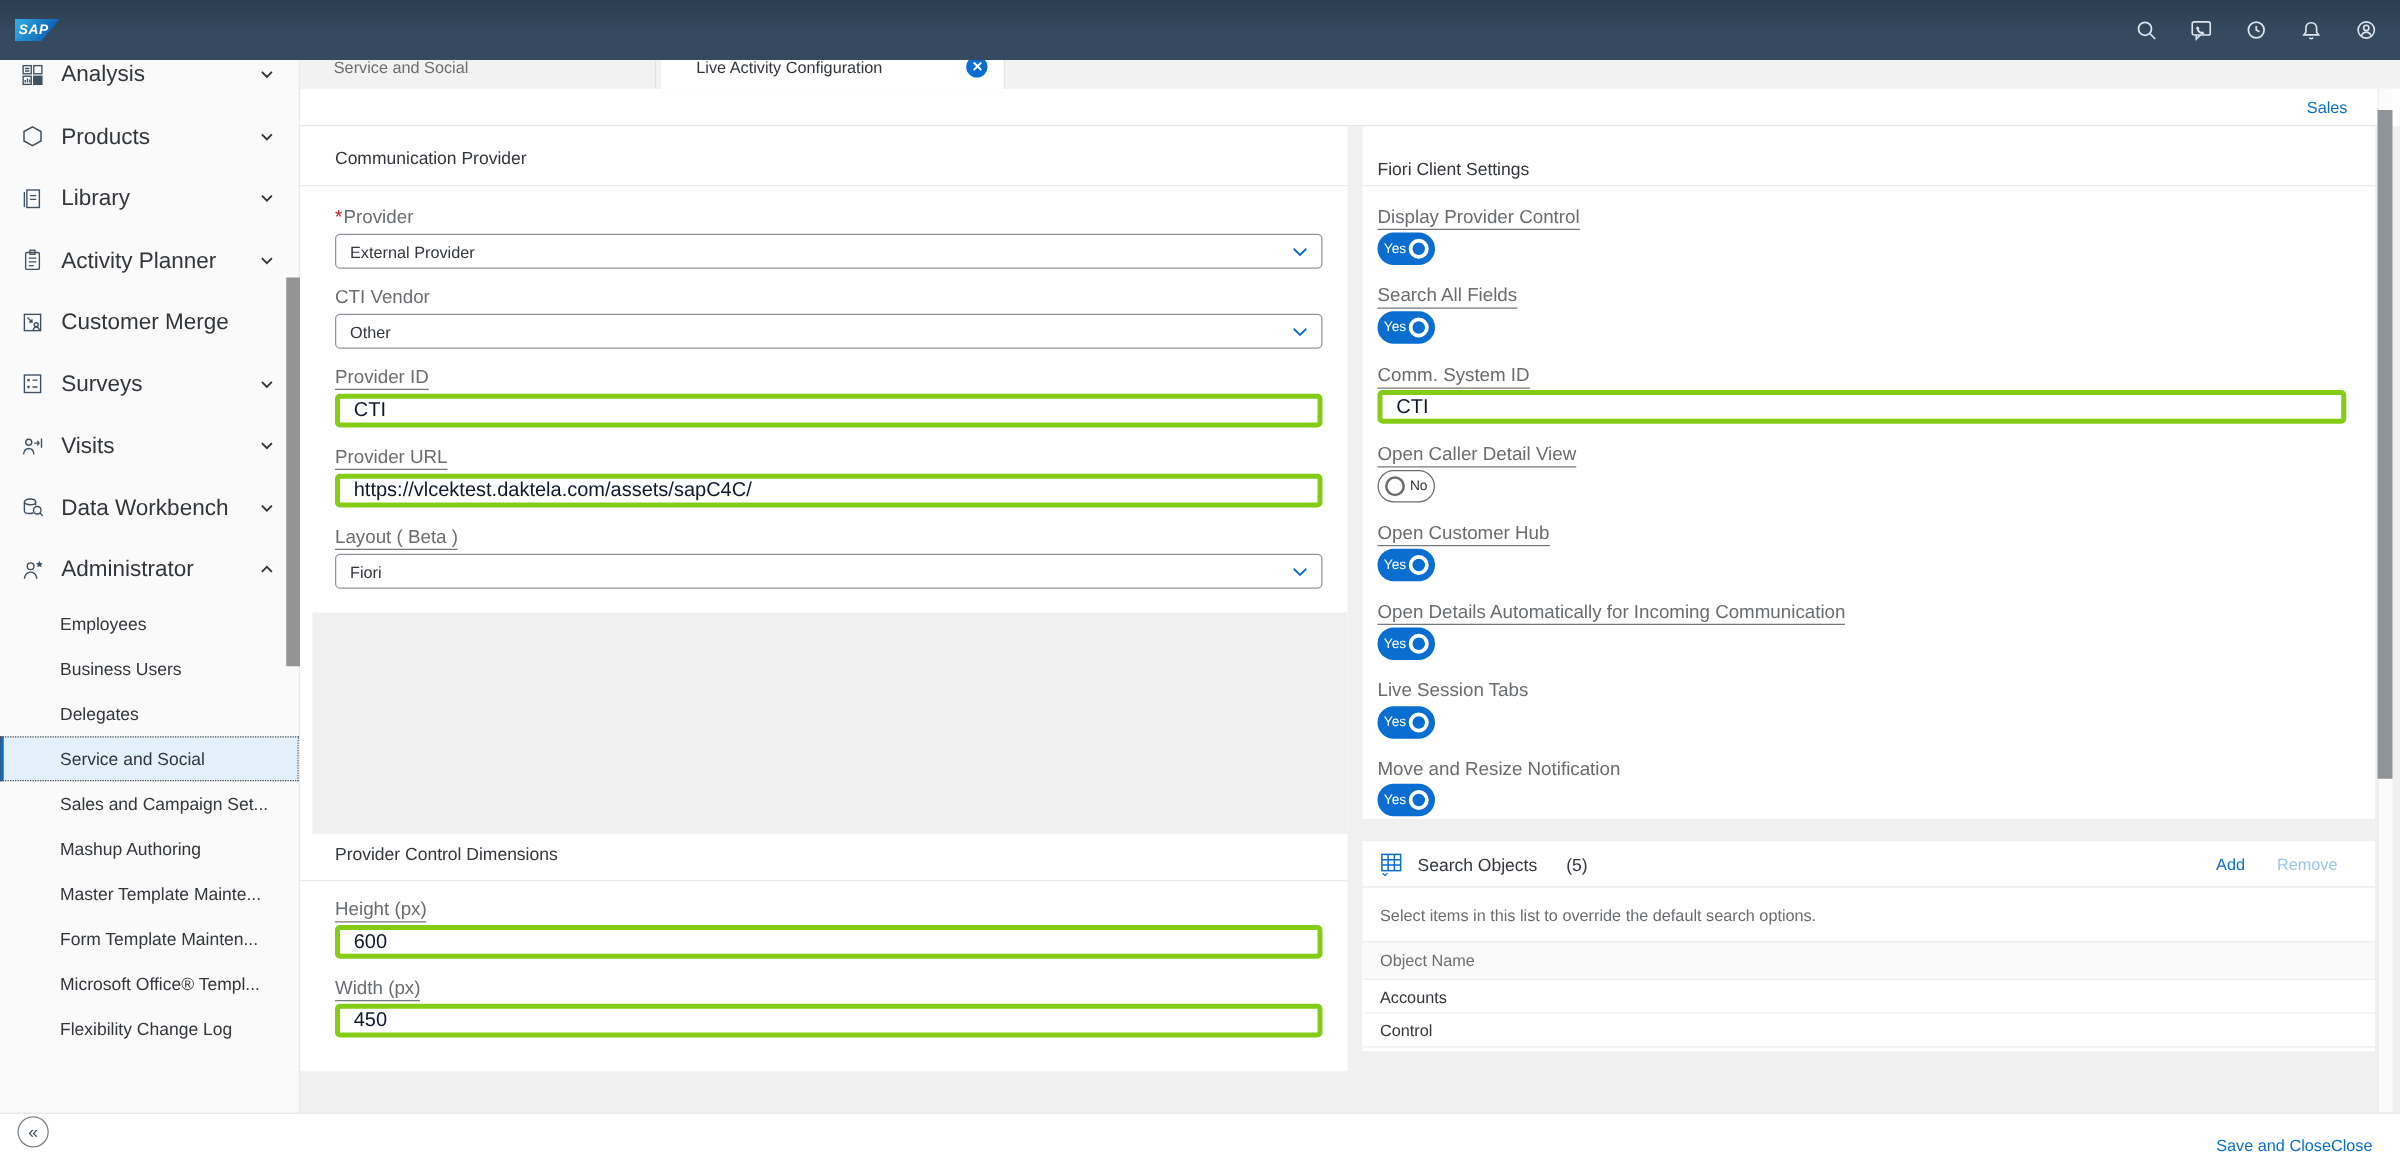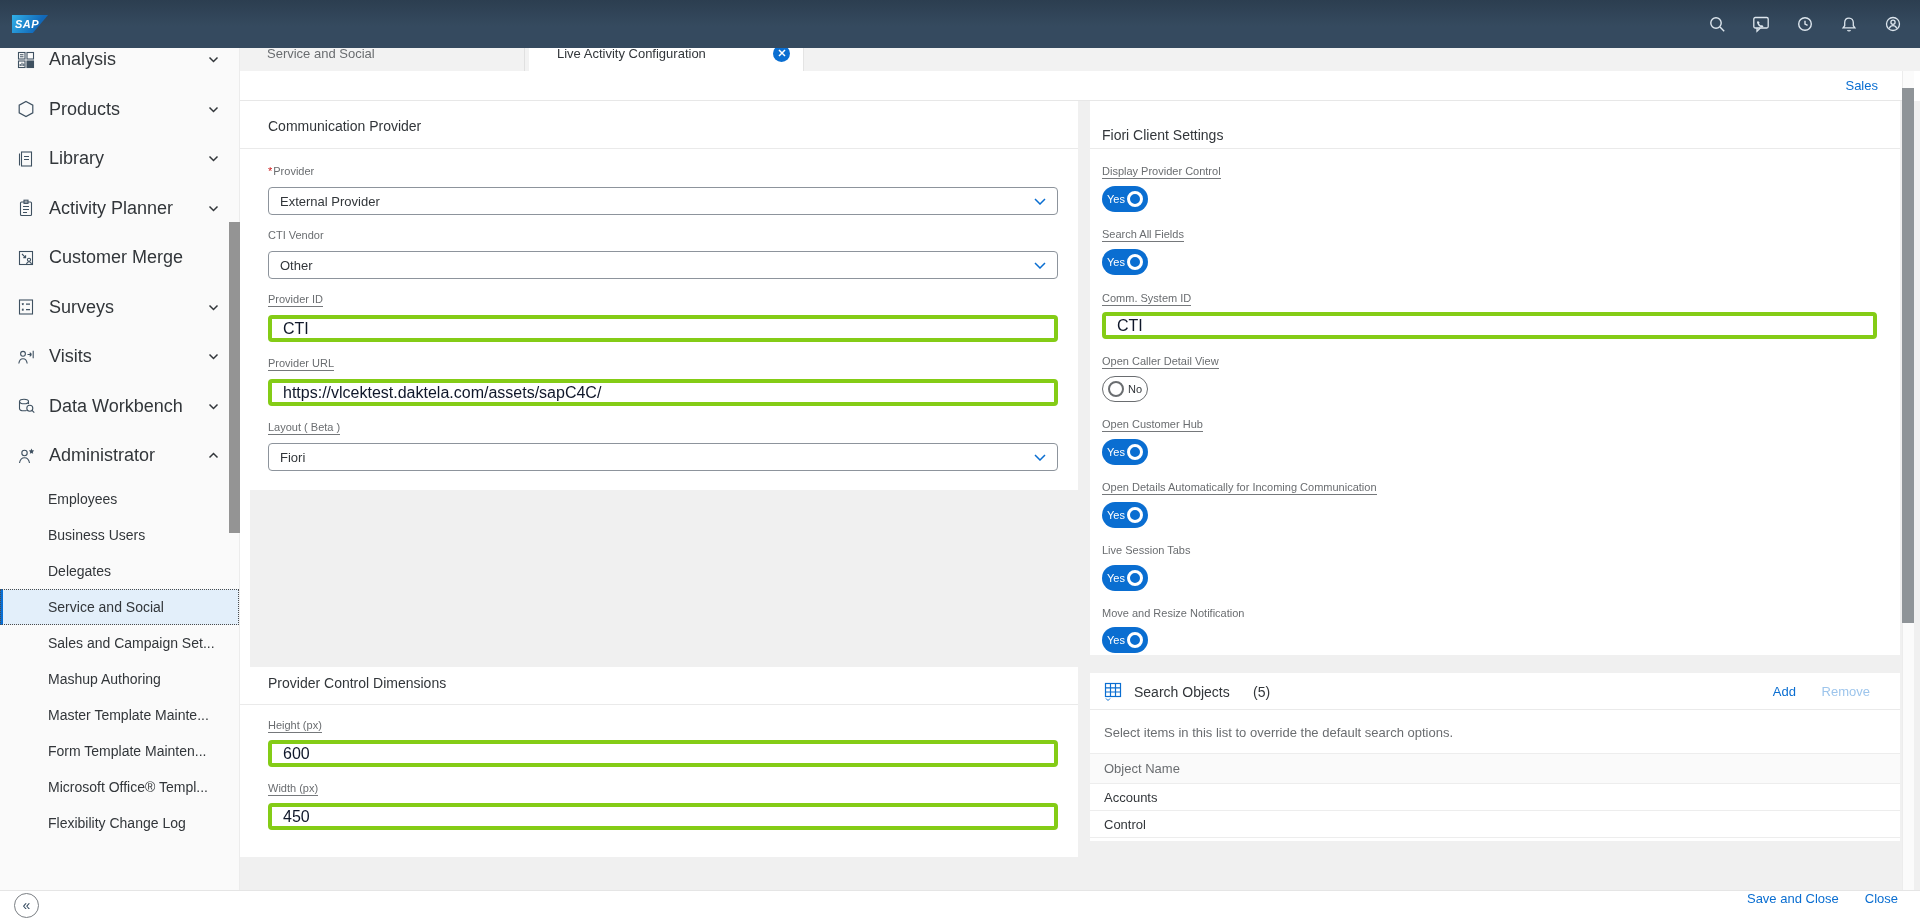--- a/index.html
+++ b/index.html
@@ -70,21 +70,21 @@
   .contentbg { position:absolute; left:240px; top:101px; width:1680px; height:789px; background:#f0f0f0; }
   .panel { position:absolute; background:#fff; }
   .panelA { left:240px; top:101px; width:838px; height:756px; }
   .grayA  { position:absolute; left:10px; top:389px; width:828px; height:177px; background:#f0f0f0; }
   .panelB { left:1090px; top:101px; width:810px; height:554px; }
   .panelD { left:1090px; top:673px; width:810px; height:168px; }
 
   .sec-title { position:absolute; font-size:14px; color:#32363a; }
   .sec-hr { position:absolute; left:0; right:0; border-top:1px solid #eaeaea; }
 
-  .flabel { position:absolute; font-size:11px; color:#6a6d70; white-space:nowrap; }
+  .flabel { position:absolute; font-size:15px; color:#6a6d70; white-space:nowrap; }
   .flabel.u { border-bottom:1px solid #75787b; padding-bottom:1px; }
   .req { color:#cc1919; margin-right:1px; }
 
   .tinput {
     position:absolute; height:27px; border:4px solid #84cc16; border-radius:4px;
     background:#fff; font-family:"Liberation Sans",sans-serif; font-size:16px; color:#0f172a;
     padding:0 11px; outline:none;
   }
   .selectbox {
     position:absolute; height:28px; border:1px solid #8d949c; border-radius:4px;
@@ -120,22 +120,22 @@
   }
   .so-row { position:absolute; left:0; right:0; height:27px; border-bottom:1px solid #ededed;
     font-size:13px; color:#32363a; line-height:27px; padding-left:14px; background:#fff; cursor:pointer; }
 
   
   .page-sb { position:absolute; left:1902px; top:71px; width:12px; height:819px; background:#fbfbfb; border-left:1px solid #ececec; z-index:12; }
   .page-thumb { position:absolute; left:1902px; top:88px; width:12px; height:535px; background:#8f9498; z-index:13; }
 
   .footer {
     position:absolute; left:0; top:890px; width:1920px; height:34px; background:#fff;
-    border-top:1px solid #e5e5e5; display:flex; align-items:flex-start; justify-content:flex-end;
-    gap:26px; padding-right:22px; z-index:30;
+    border-top:1px solid #e5e5e5; display:flex; align-items:flex-end; justify-content:flex-end;
+    padding-right:22px; z-index:30;
   }
   .footer .flink { color:#0a6ed1; font-size:13px; cursor:pointer; }
   .collapse-btn {
     position:absolute; left:14px; top:893px; width:25px; height:25px; border:1px solid #7b7f84;
     border-radius:50%; background:#fff; color:#354a5f; font-size:14px; line-height:22px;
     text-align:center; z-index:31; cursor:pointer;
   }
 </style>
 </head>
 <body>

